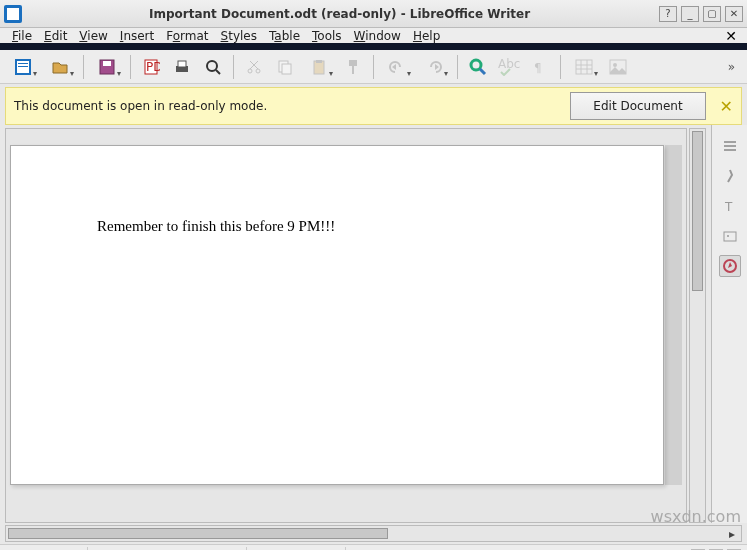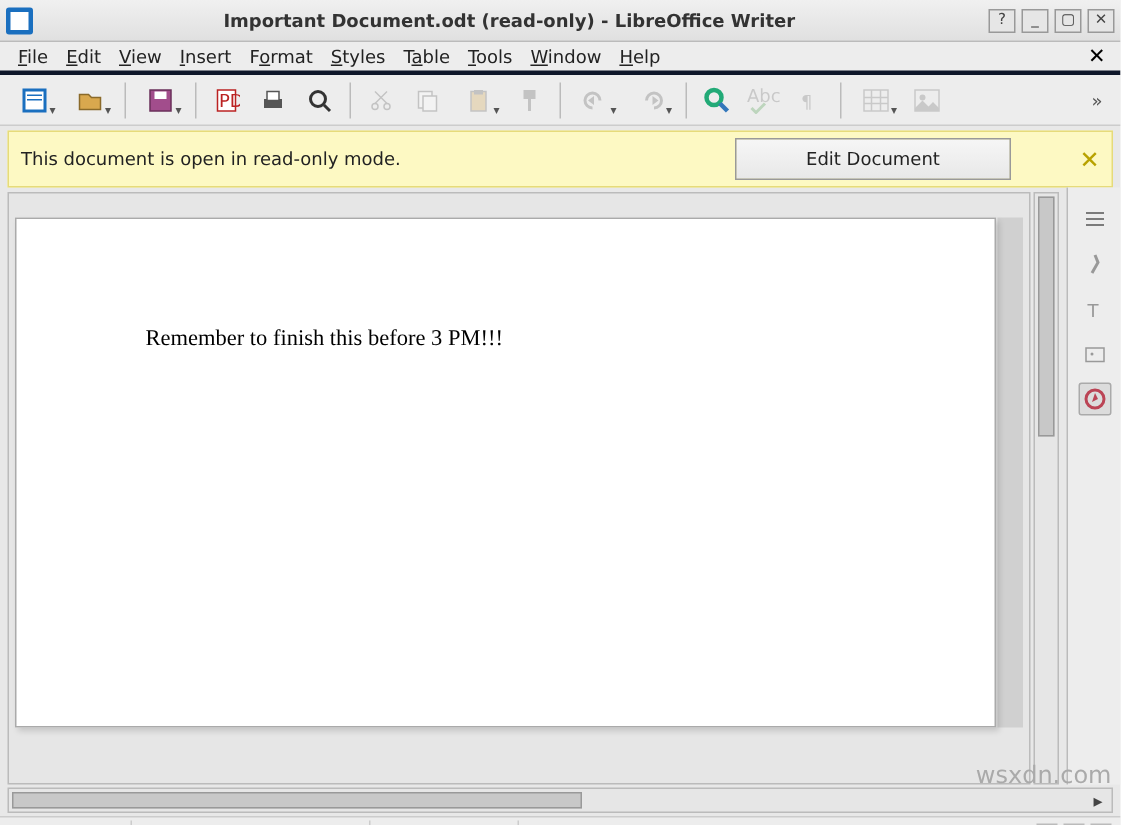--- a/index.html
+++ b/index.html
@@ -5,36 +5,36 @@
 * { box-sizing: border-box; margin: 0; padding: 0; font-family: "DejaVu Sans", Arial, sans-serif; font-size: 12px; }
 body { width: 747px; height: 550px; background: #e8e8e8; overflow: hidden; }
 
 .titlebar { height: 28px; background: linear-gradient(#f0f0f0,#e0e0e0); display: flex; align-items: center; border-bottom: 1px solid #bbb; }
 .titlebar .app-icon { width: 18px; height: 18px; margin-left: 4px; background:#1a6fbf; border-radius:2px; position:relative; }
 .titlebar .app-icon:after { content:""; position:absolute; inset:3px; background:#fff; }
 .titlebar .title { flex: 1; text-align: center; font-weight: bold; color: #333; }
 .win-btn { width: 18px; height: 16px; border: 1px solid #999; background:#e6e6e6; margin: 0 2px; display:flex; align-items:center; justify-content:center; font-size:10px; color:#444; }
 .win-btn:last-child{margin-right:4px;}
 
-.menubar { height: 22px; background:#ededed; border-bottom:3px solid #0f172a; display:flex; align-items:center; padding: 0 6px; }
+.menubar { height: 22px; background:#ededed; border-bottom:7px solid #0f172a; display:flex; align-items:center; padding: 0 6px; }
 .menubar .menu-item { padding: 2px 6px; color:#222; }
 .menubar .menu-item u { text-decoration: underline; }
 .menubar .close-doc { margin-left:auto; font-size:14px; padding: 0 4px; cursor:pointer; }
 
 .toolbar { height: 34px; background:#ededed; border-bottom:1px solid #ccc; display:flex; align-items:center; padding: 0 6px; gap:3px; }
 .tbtn { width: 28px; height:28px; display:flex; align-items:center; justify-content:center; border:1px solid transparent; border-radius:2px; position:relative; }
 .tbtn.dd { width:34px; }
 .tbtn.dd:after { content:"▾"; font-size:8px; color:#555; position:absolute; right:2px; bottom:2px;}
 .tbtn.disabled svg { opacity:0.35; }
 .sep { width:1px; height:24px; background:#bbb; margin:0 3px; }
 .more-chevron { margin-left:auto; font-size:12px; color:#555; padding:0 6px;}
 
-.infobar { height: 38px; background:#fdf9c3; border:1px solid #e6db7a; margin:3px 5px 0 5px; display:flex; align-items:center; padding:0 8px;gap:32px; }
+.infobar { height: 38px; background:#fdf9c3; border:1px solid #e6db7a; margin:3px 5px 0 5px; display:flex; align-items:center; padding:0 8px; }
 .infobar-text { flex:1; color:#222; }
-.edit-btn { padding:6px 46px; background:linear-gradient(#f6f6f6,#e8e8e8); border:1px solid #999; color:#222; }
+.edit-btn { padding:6px 22px; background:linear-gradient(#f6f6f6,#e8e8e8); border:1px solid #999; color:#222; }
 .infobar-close { margin-left:14px; font-size:16px; color:#b8a200; cursor:pointer; }
 
 .workspace { display:flex; height: 398px; }
 .doc-area { flex:1; position:relative; background:#e6e6e6; border:1px solid #bbb; margin:3px 2px 0 5px; overflow:hidden;}
 .vscroll { width:17px; background:#e6e6e6; margin:3px 5px 0 0; border:1px solid #bbb; position:relative;}
 .vscroll-thumb{position:absolute; top:2px; left:2px; right:2px; height:160px; background:#c8c8c8; border:1px solid #999;}
 .sidepanel { width:36px; background:#ededed; border-left:1px solid #bbb; display:flex; flex-direction:column; align-items:center; gap:8px; padding-top:10px;}
 .side-icon { width:22px; height:22px; display:flex; align-items:center; justify-content:center; border:1px solid transparent;}
 .side-icon.active { border:1px solid #aaa; background:#dcdcdc; border-radius:2px;}
 
@@ -200,21 +200,21 @@
 <div class="infobar">
   <span class="infobar-text">This document is open in read-only mode.</span>
   <button class="edit-btn">Edit Document</button>
   <span class="infobar-close">✕</span>
 </div>
 
 <div class="workspace">
   <div class="doc-area">
     <div class="page-shadow-right"></div>
     <div class="page">
-      <div class="doc-content">Remember to finish this before 3 PM!!!</div>
+      <div class="doc-content">Remember to finish this before 9 PM!!!</div>
     </div>
   </div>
   <div class="vscroll">
     <div class="vscroll-thumb"></div>
   </div>
   <div class="sidepanel">
     <div class="side-icon">
         <svg width="16" height="16">
           <line x1="2" y1="4" x2="14" y2="4" stroke="#555"></line>
           <line x1="2" y1="8" x2="14" y2="8" stroke="#555"></line>

